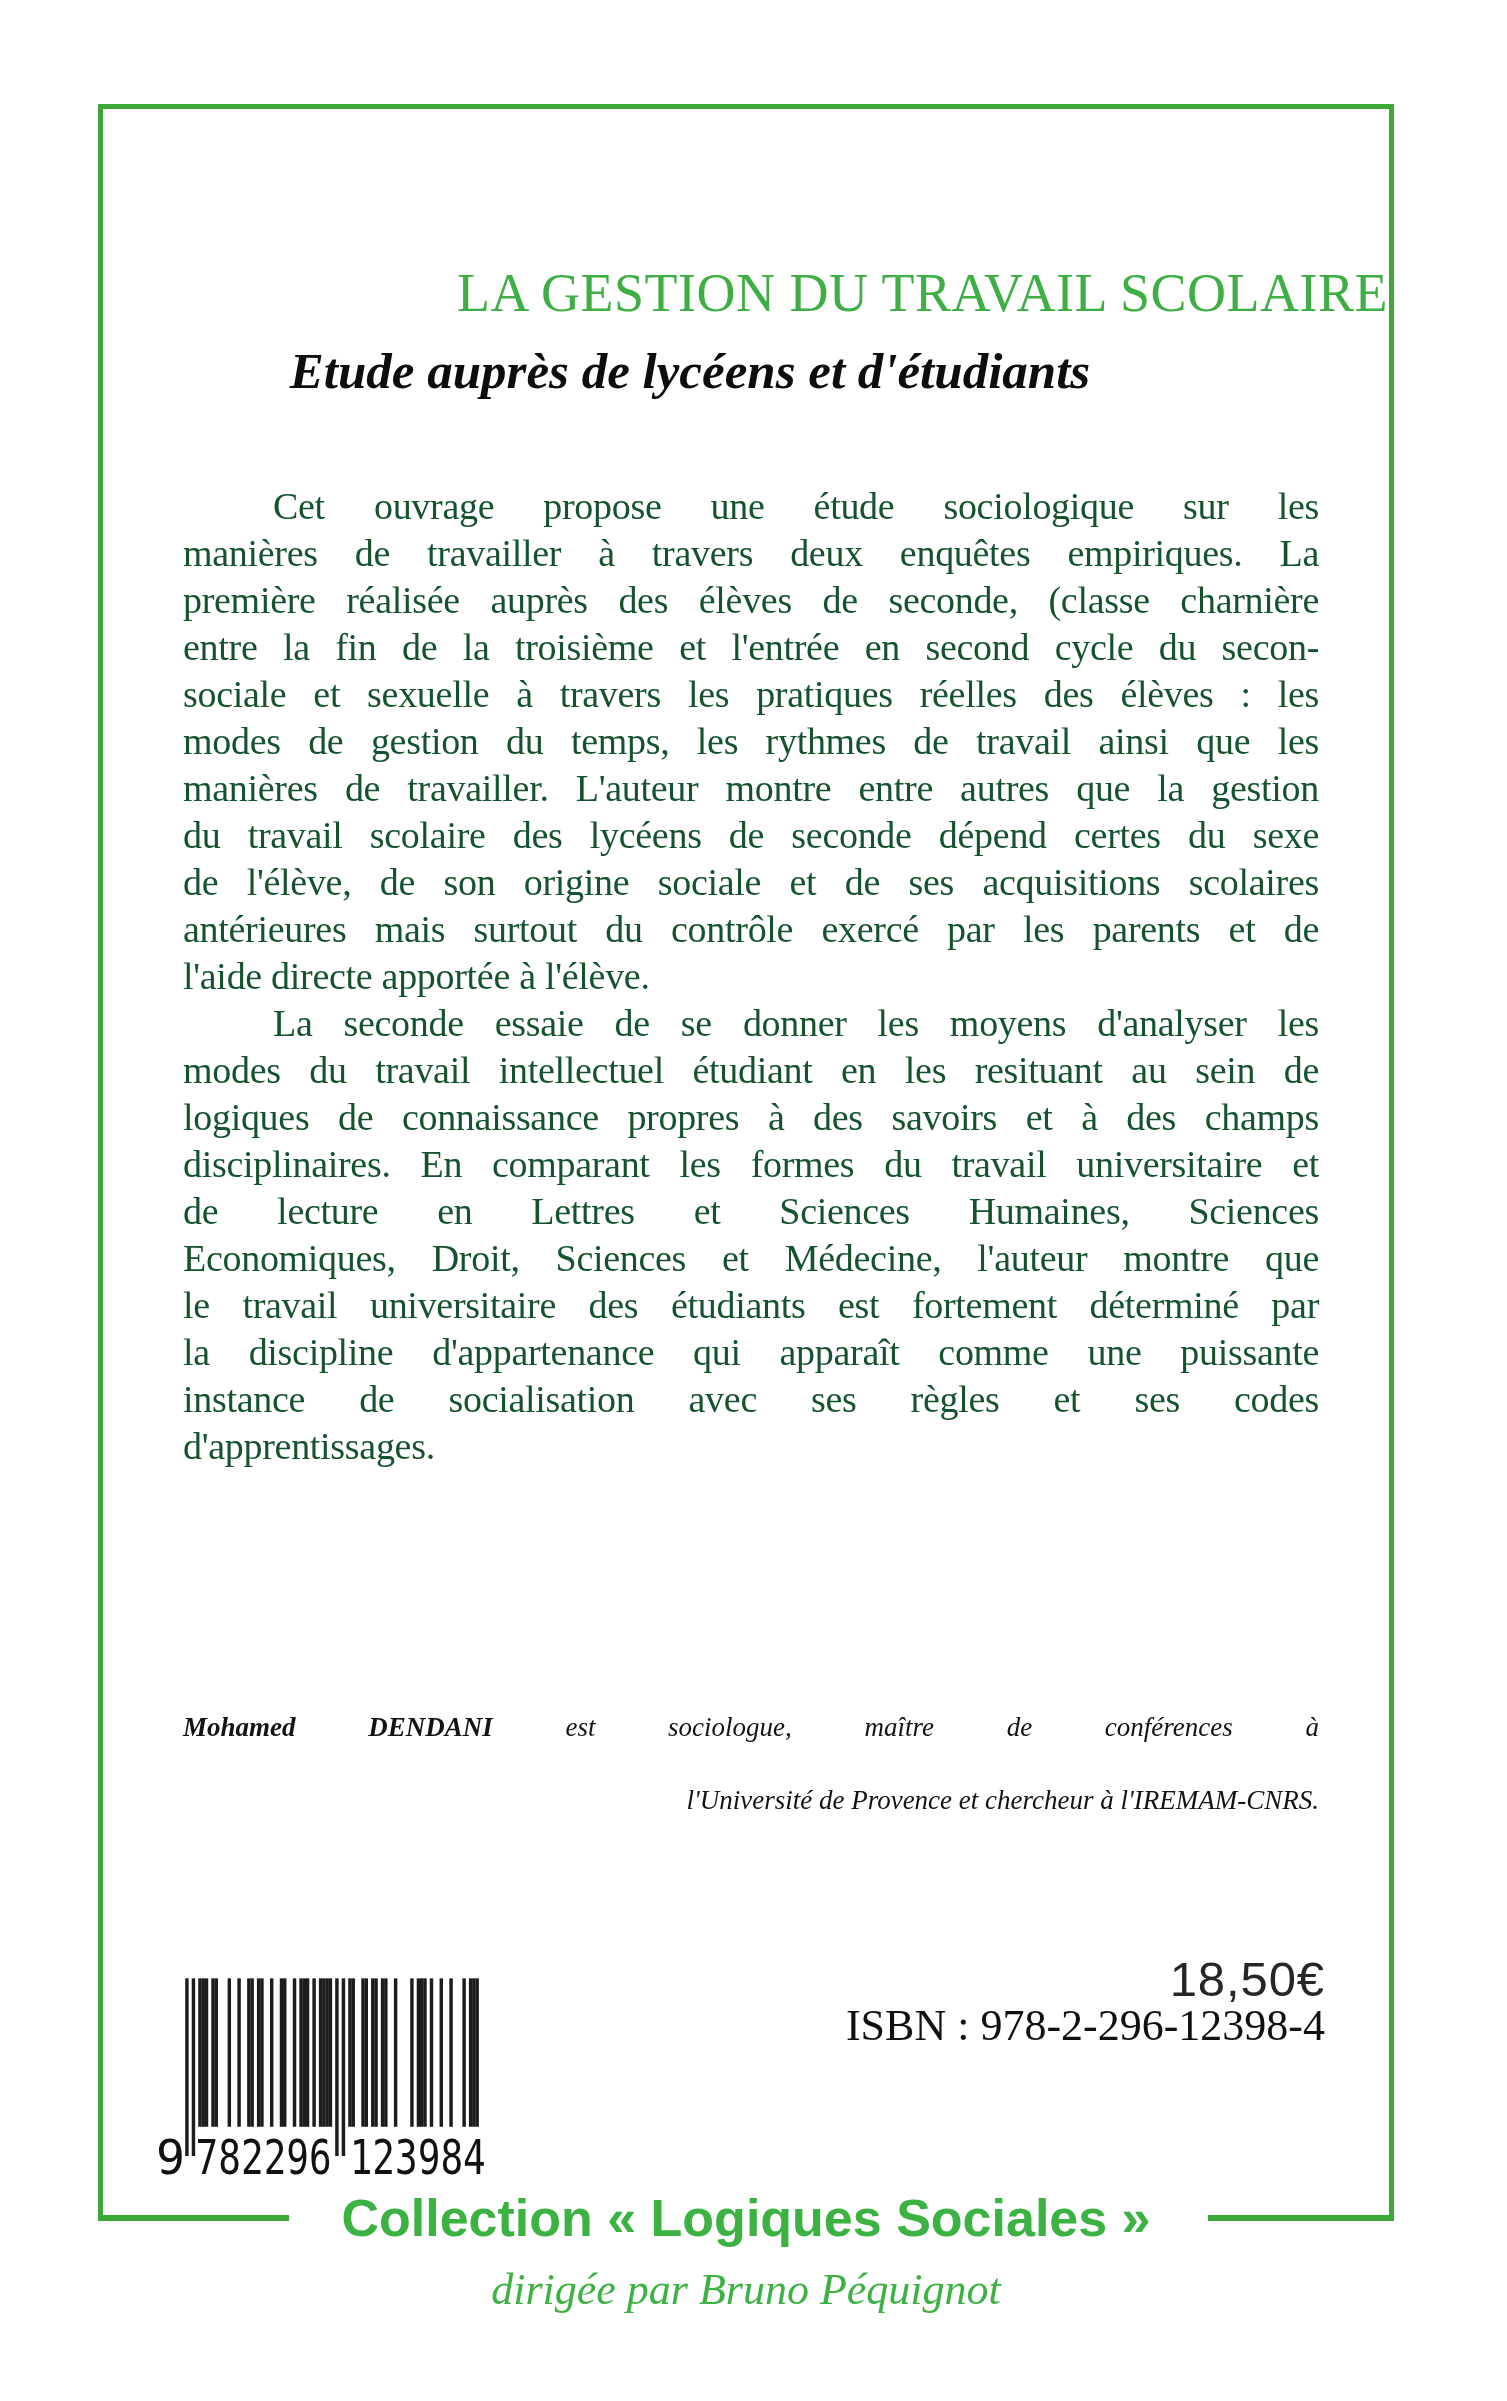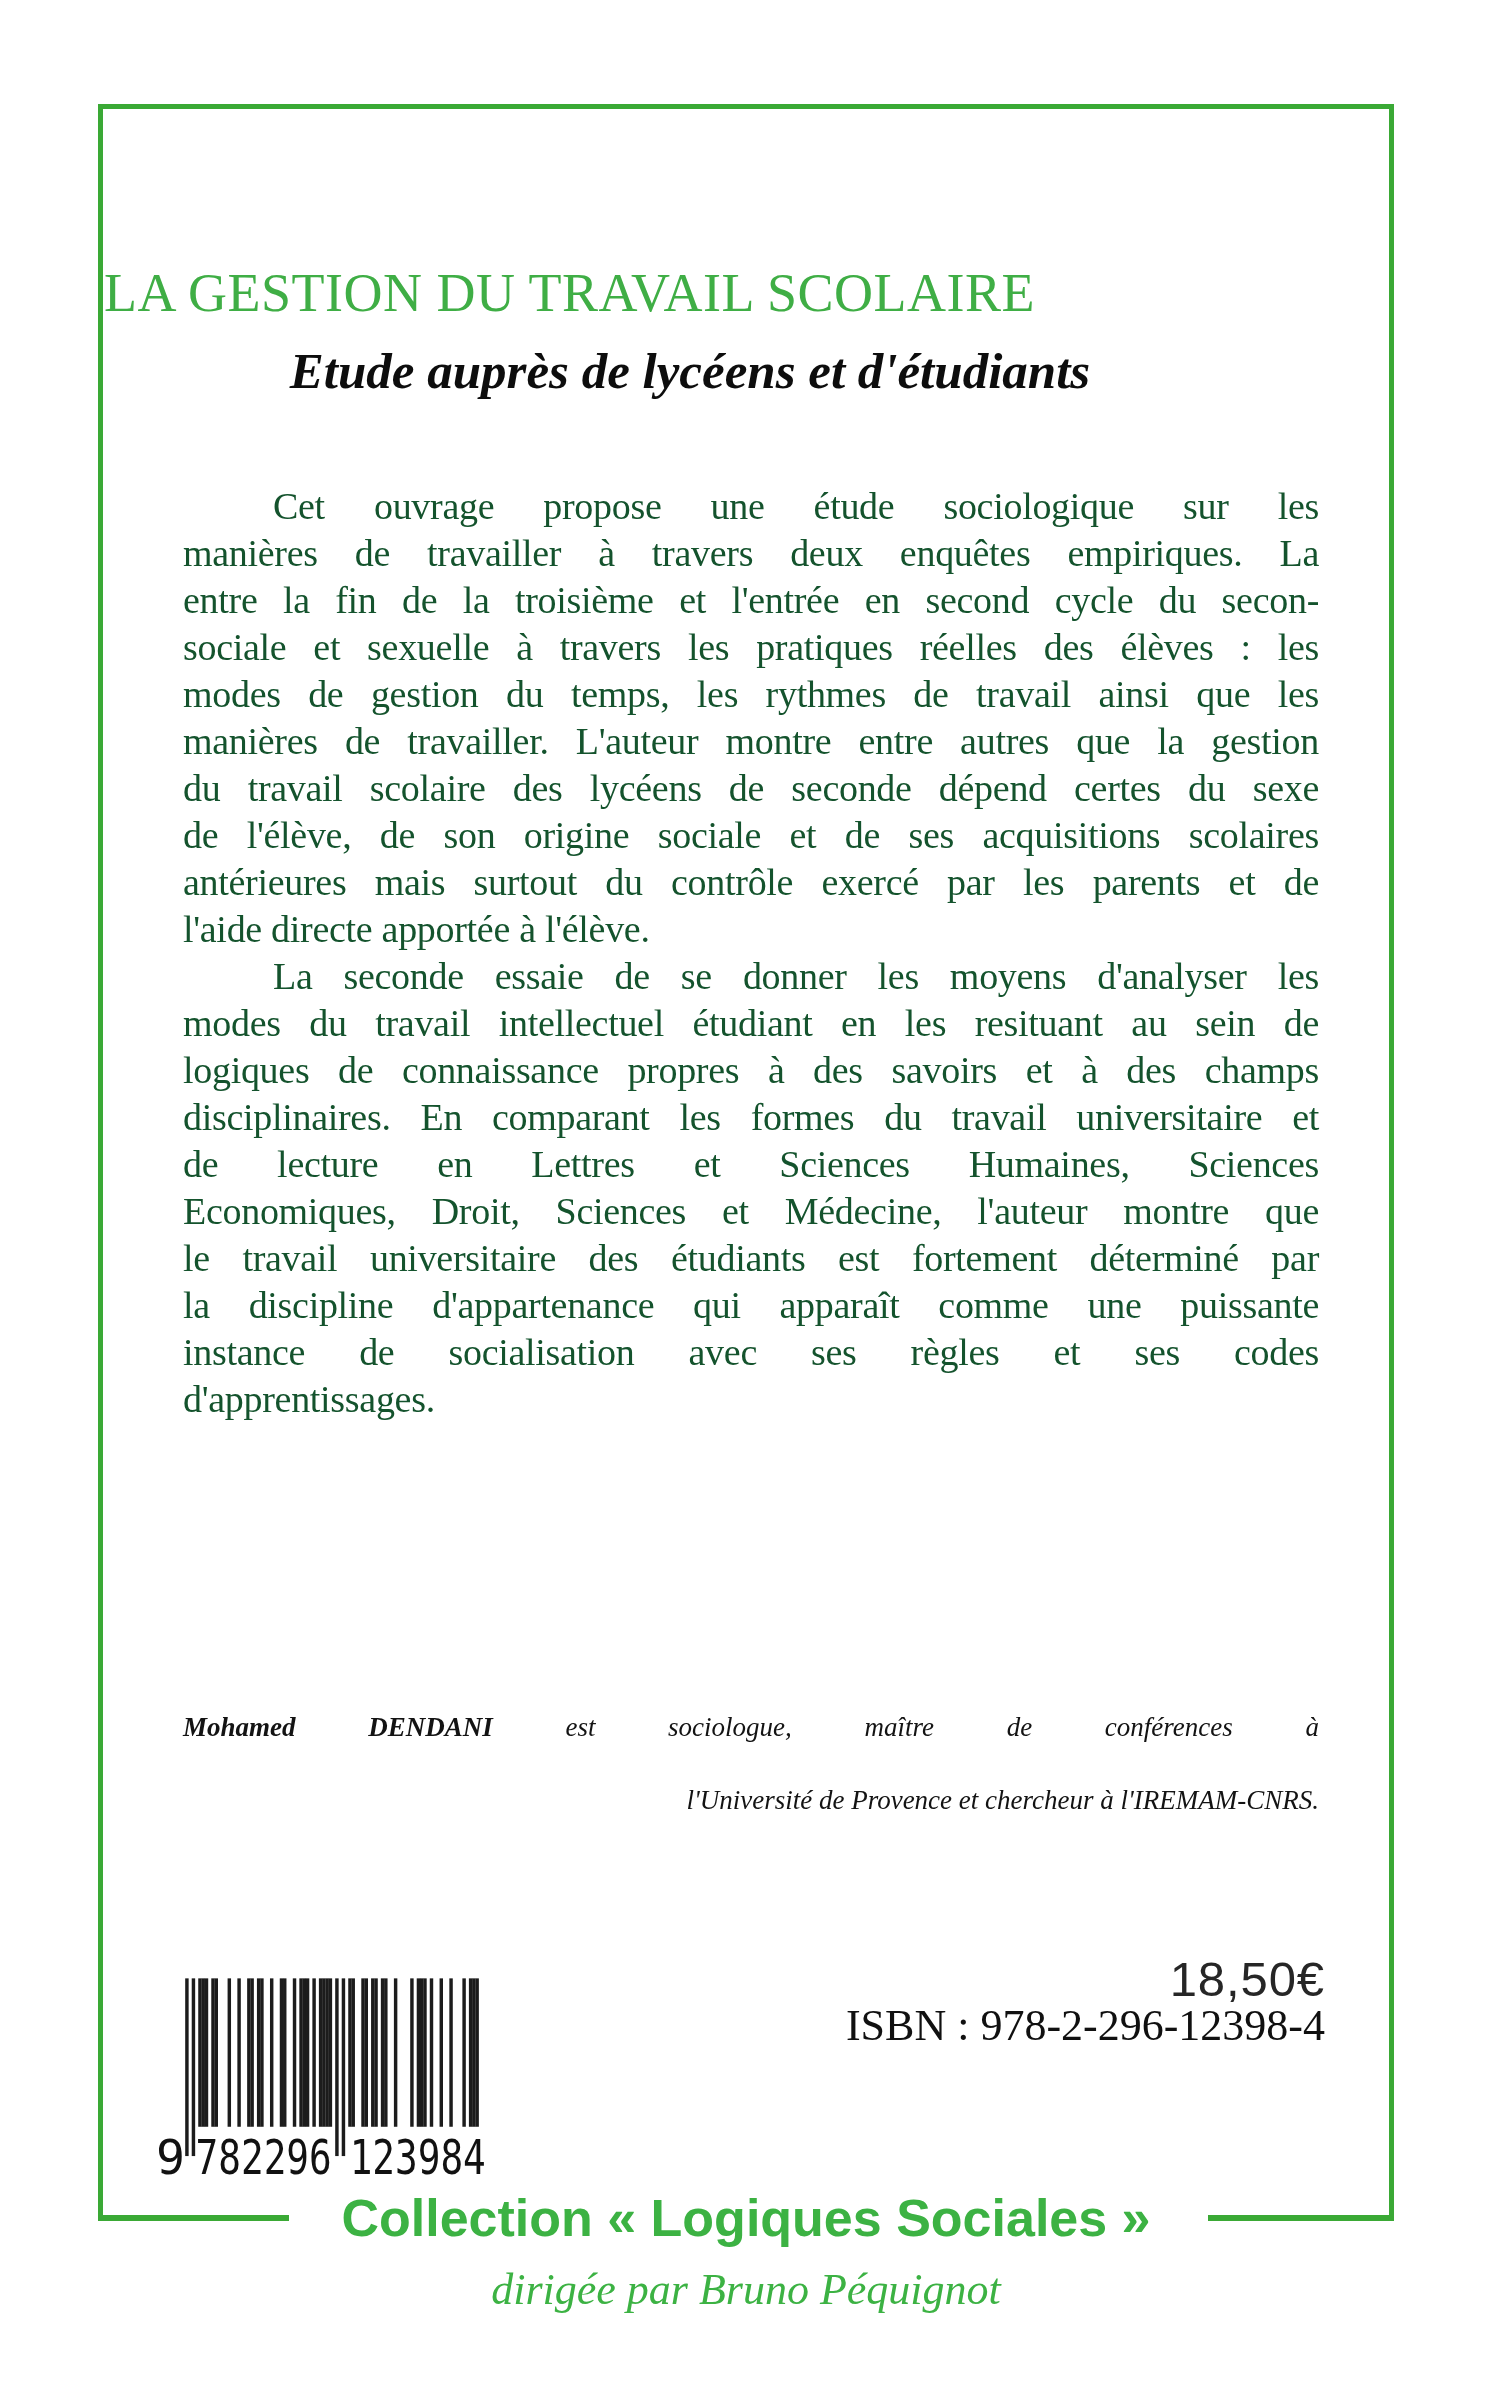--- a/index.html
+++ b/index.html
@@ -20,21 +20,21 @@
     border-top:5.7px solid var(--frame-green);
     border-left:5.7px solid var(--frame-green);
     border-right:5.7px solid var(--frame-green);
   }
   .bseg{position:absolute;top:2215px;height:5.7px;background:var(--frame-green);}
   .bseg.left{left:98px;width:191px;}
   .bseg.right{left:1208px;width:185px;}
 
   .book-title{
     position:absolute;left:104px;top:227px;width:1284px;
-    text-align:left;color:var(--title-green);
+    text-align:right;color:var(--title-green);
     font-size:54px;line-height:61px;font-weight:normal;letter-spacing:0.5px;
     font-family:"Liberation Serif", serif;
   }
   .book-subtitle{
     position:absolute;left:104px;top:301px;width:1172px;
     text-align:center;color:#0d0d0d;
     font-size:51px;line-height:57px;font-style:italic;font-weight:bold;
   }
   .body-text{
     position:absolute;left:183px;top:483px;width:1136px;
@@ -88,20 +88,21 @@
 <div class="frame"></div>
 <div class="bseg left"></div>
 <div class="bseg right"></div>
 
 <h1 class="book-title">LA GESTION DU TRAVAIL SCOLAIRE</h1>
 <h2 class="book-subtitle">Etude auprès de lycéens et d'étudiants</h2>
 
 <div class="body-text">
     <div class="bodyline first">Cet ouvrage propose une étude sociologique sur les</div>
     <div class="bodyline">manières de travailler à travers deux enquêtes empiriques. La</div>
+    <div class="bodyline">première réalisée auprès des élèves de seconde, (classe charnière</div>
     <div class="bodyline">entre la fin de la troisième et l'entrée en second cycle du secon-</div>
     <div class="bodyline">sociale et sexuelle à travers les pratiques réelles des élèves : les</div>
     <div class="bodyline">modes de gestion du temps, les rythmes de travail ainsi que les</div>
     <div class="bodyline">manières de travailler. L'auteur montre entre autres que la gestion</div>
     <div class="bodyline">du travail scolaire des lycéens de seconde dépend certes du sexe</div>
     <div class="bodyline">de l'élève, de son origine sociale et de ses acquisitions scolaires</div>
     <div class="bodyline">antérieures mais surtout du contrôle exercé par les parents et de</div>
     <div class="bodyline last">l'aide directe apportée à l'élève.</div>
     <div class="bodyline first">La seconde essaie de se donner les moyens d'analyser les</div>
     <div class="bodyline">modes du travail intellectuel étudiant en les resituant au sein de</div>

